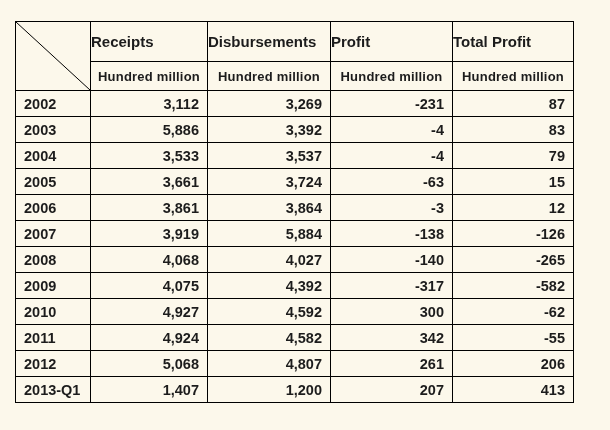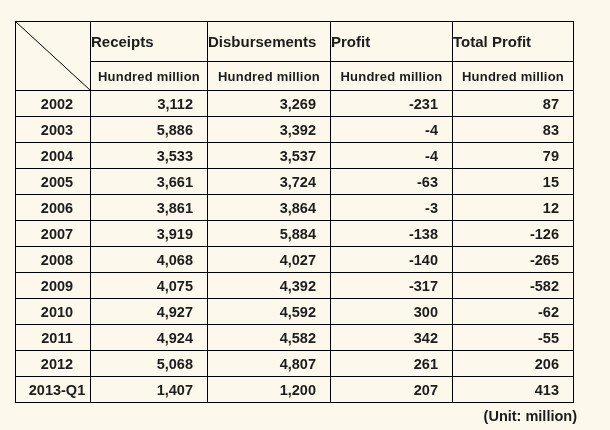--- a/index.html
+++ b/index.html
@@ -54,31 +54,31 @@
   }
   th.corner svg {
     position: absolute;
     left: 0; top: 0;
     width: 100%; height: 100%;
     display: block;
   }
   tbody th.year {
     height: 25px;
     font-size: 14.5px;
-    text-align: center;
+    text-align: left;
     vertical-align: middle;
     padding-left: 8px;
     font-weight: bold;
   }
   tbody td.num {
     height: 25px;
     font-size: 14.5px;
     text-align: right;
     vertical-align: middle;
-    padding-right: 14px;
+    padding-right: 8px;
   }
   .unit-note {
     width: 562px;
     margin-top: 5px;
     text-align: right;
     font-size: 14.5px;
     font-weight: bold;
     color: #1c1c1c;
   }
 </style>
@@ -195,14 +195,13 @@
         </tr>
         <tr>
           <th class="year">2013-Q1</th>
           <td class="num">1,407</td>
           <td class="num">1,200</td>
           <td class="num">207</td>
           <td class="num">413</td>
         </tr>
       </tbody>
   </table>
-  <div class="unit-note">(Unit: million)</div>
 </div>
 
 </body></html>

